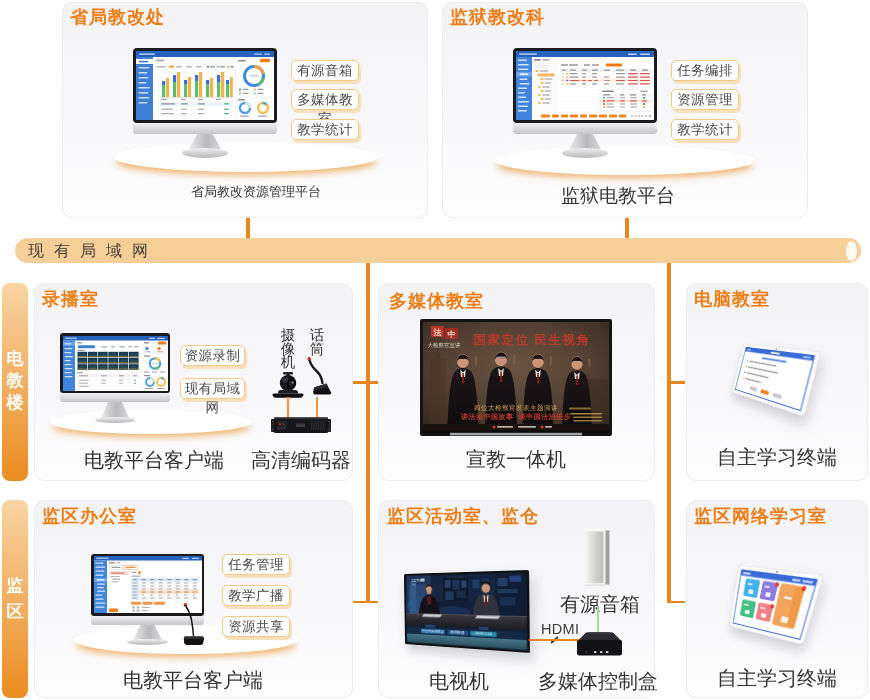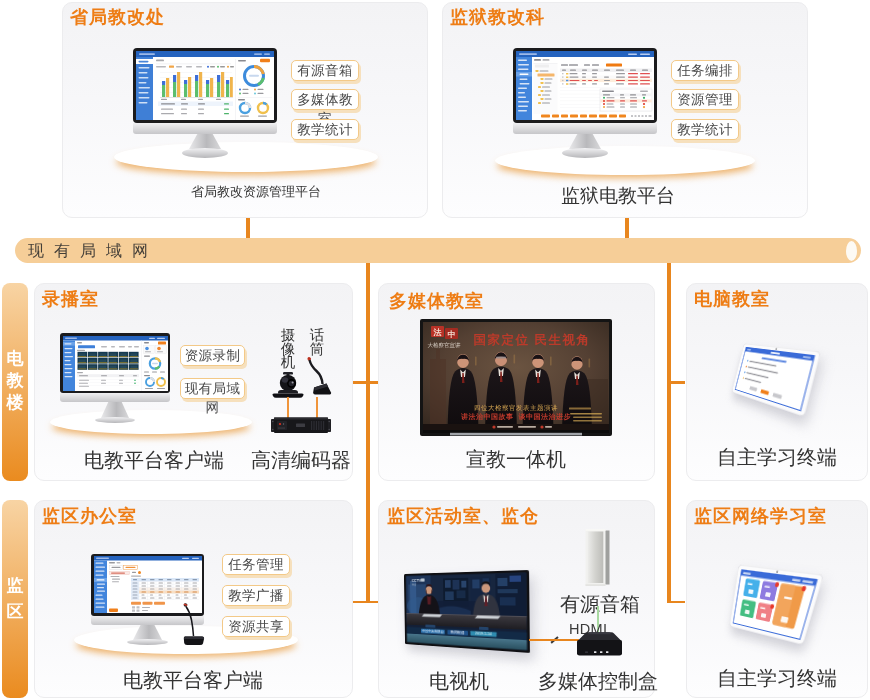--- a/index.html
+++ b/index.html
@@ -928,21 +928,21 @@
       <stop offset="1" stop-color="#bcbcb8"></stop>
     </linearGradient>
 <rect x="19.5" y="1.5" width="5" height="54" fill="#9fa09e"></rect>
 <rect x="0.5" y="0" width="20" height="57" rx="1" fill="#f1f1ef"></rect>
 <rect x="2.8" y="2.5" width="15.5" height="51.5" fill="url(#spk)"></rect>
 <rect x="0.5" y="0" width="20" height="1.8" fill="#f8f8f6"></rect>
 <rect x="0.5" y="55.2" width="20" height="1.8" fill="#e4e4e2"></rect>
 </svg>
 <div class="cap" style="left:540px;top:591px;width:120px">有源音箱</div>
 <div style="position:absolute;left:597px;top:606px;width:1.8px;height:27px;background:#a8d9a0"></div>
-<div style="position:absolute;left:569px;top:621px;font-size:14.5px;color:#3a3a3a;letter-spacing:0.3px;">HDMI</div>
+<div style="position:absolute;left:541px;top:621px;font-size:14.5px;color:#3a3a3a;letter-spacing:0.3px;">HDMI</div>
 <div style="position:absolute;left:550px;top:639px;width:9px;height:1.8px;background:#3a3a3a;transform:rotate(-40deg)"></div>
 <div class="oline" style="left:529px;top:638.6px;width:50px;height:2.2px"></div>
 <svg style="position:absolute;left:577px;top:629px" width="45" height="29" viewBox="0 0 45 29">
 <path d="M8 4.5 Q9 3.2 11 3.2 L34 3.2 Q36 3.2 37 4.5 L43.5 11 L1.5 11 Z" fill="#2a2a30"></path>
 <path d="M1.5 11 L43.5 11 Q45 11 45 12.5 L45 24.5 Q45 26.5 42.5 26.5 L2.5 26.5 Q0 26.5 0 24.5 L0 12.5 Q0 11 1.5 11 Z" fill="#131316"></path>
 <path d="M12.5 3.3 L32.5 3.3 L34 5.2 L11 5.2 Z" fill="#3a3a42"></path>
 <g fill="#e4e4e8">
       <rect x="17" y="22.3" width="2.4" height="1.8" rx="0.3"></rect>
       <rect x="23" y="22.3" width="2.4" height="1.8" rx="0.3"></rect>
       <rect x="29" y="22.3" width="2.4" height="1.8" rx="0.3"></rect>

